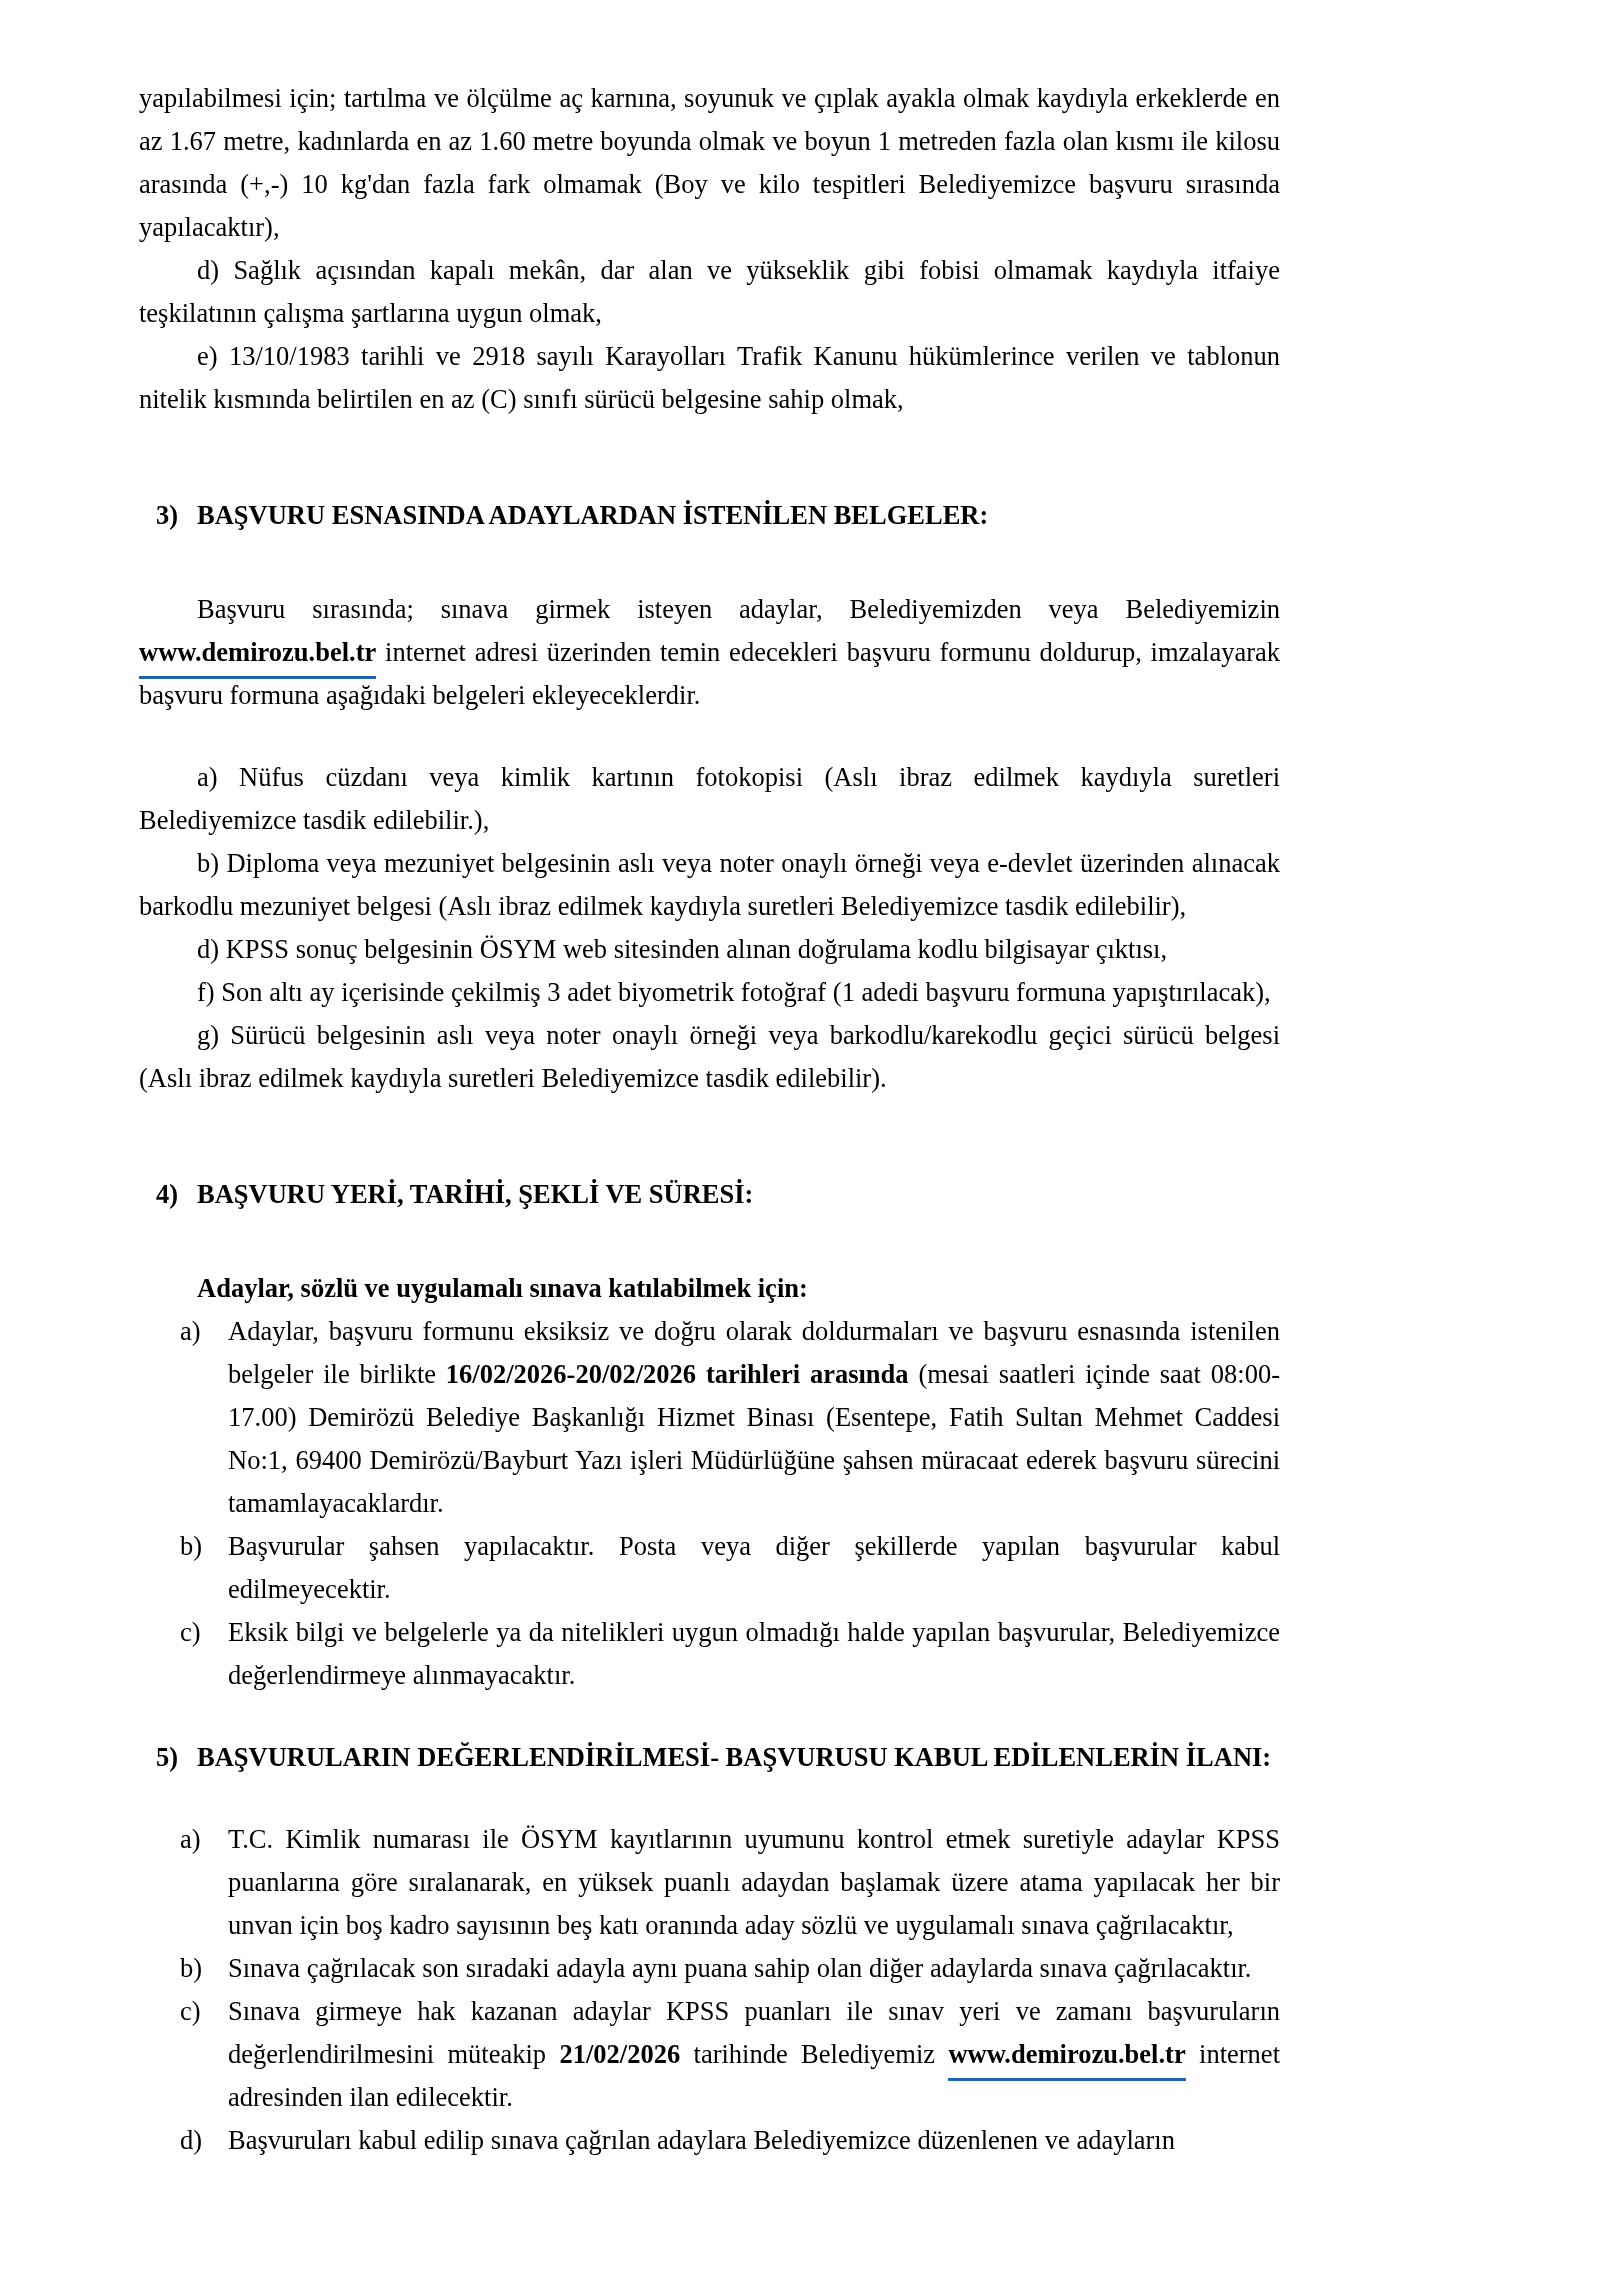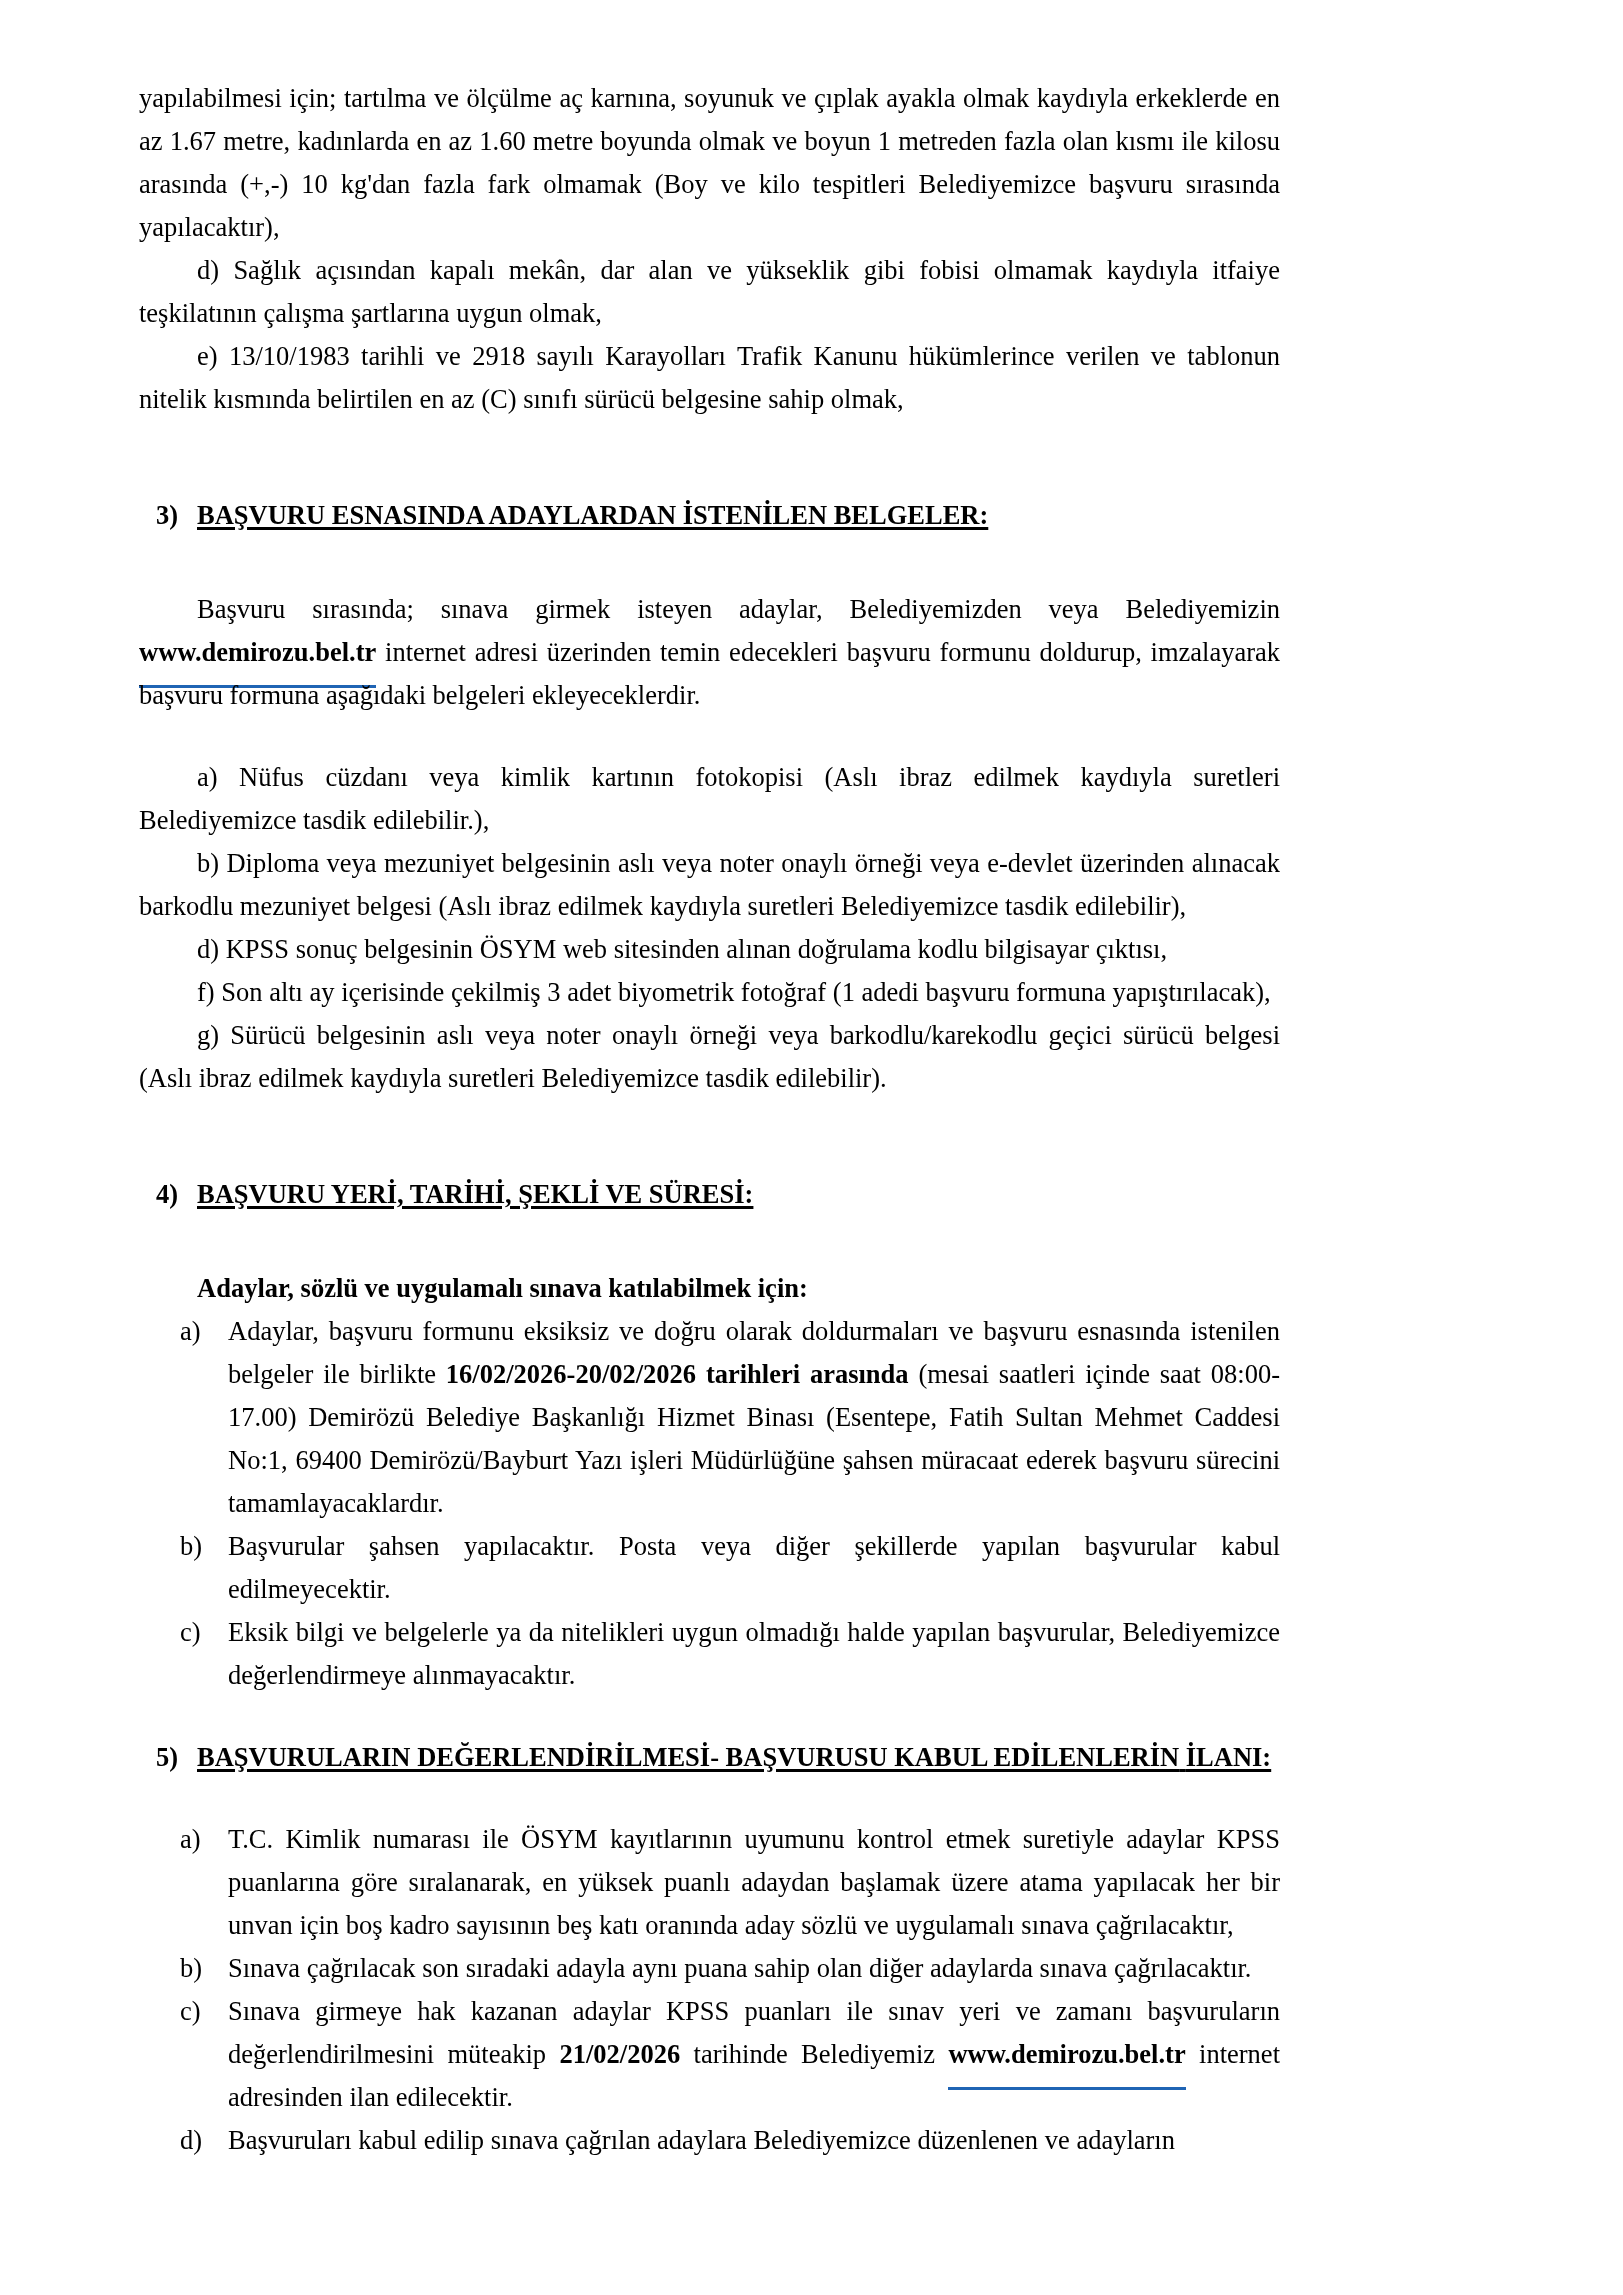--- a/index.html
+++ b/index.html
@@ -55,21 +55,20 @@
     line-height: 43px;
     margin-left: 17px;
   }
   .heading .num {
     flex: 0 0 auto;
     width: 41px;
     text-decoration: none;
   }
   .heading .htext {
     flex: 1 1 auto;
-    text-decoration: underline;
     text-underline-offset: 3.3px;
     text-decoration-thickness: 2.6px;
     text-align: justify;
     text-justify: inter-word;
   }
   .heading.two-line .htext {
     text-align-last: left;
   }
   
   ol.lettered {
@@ -98,21 +97,21 @@
   ol.lettered > li .body.last-left {
     text-align-last: left;
   }
   
   .b { font-weight: bold; }
   .link {
     font-weight: bold;
     text-decoration: none;
     color: #000000;
     border-bottom: 3.9px solid #1f64b4;
-    padding-bottom: 18px;
+    padding-bottom: 9px;
   }
   .link.thin { border-bottom-width: 3.3px; }
   .gap-xl { height: 73px; }
   .gap-lg { height: 51px; }
   .gap-md { height: 39px; }
 </style>
 </head>
 <body>
 
 <div class="page">

